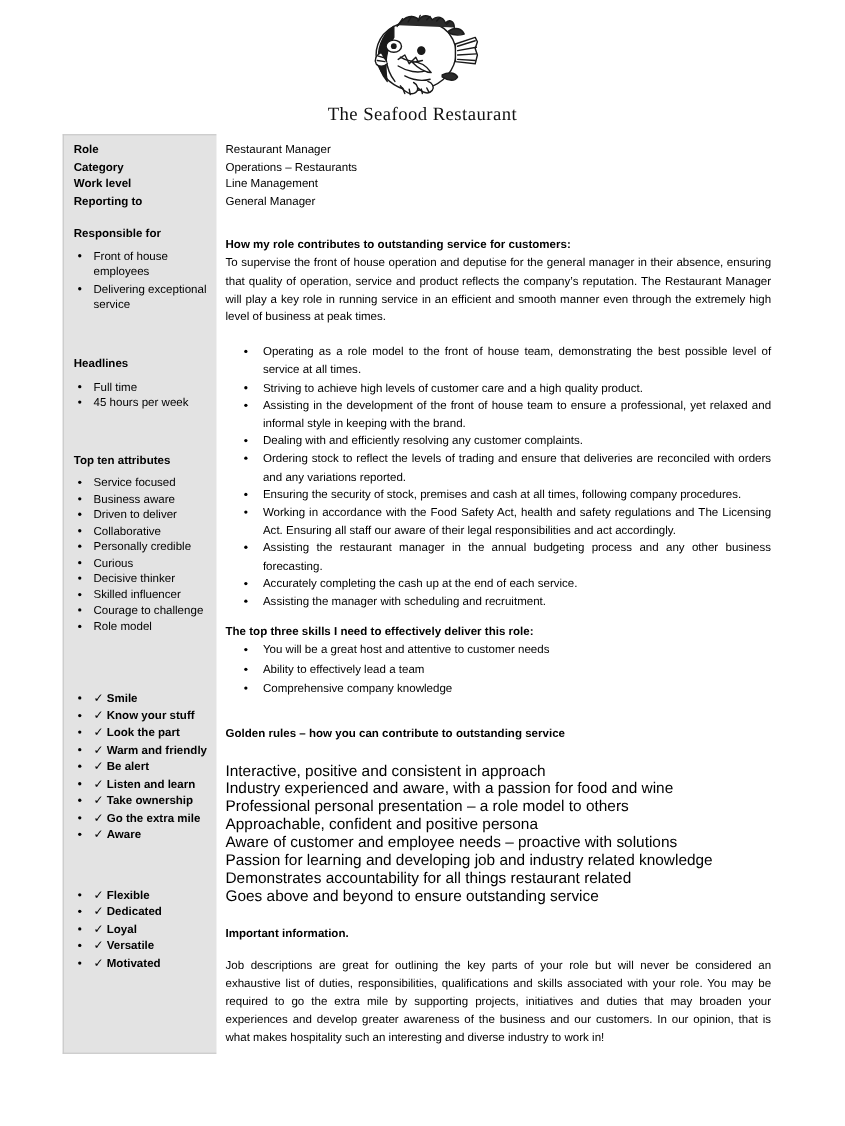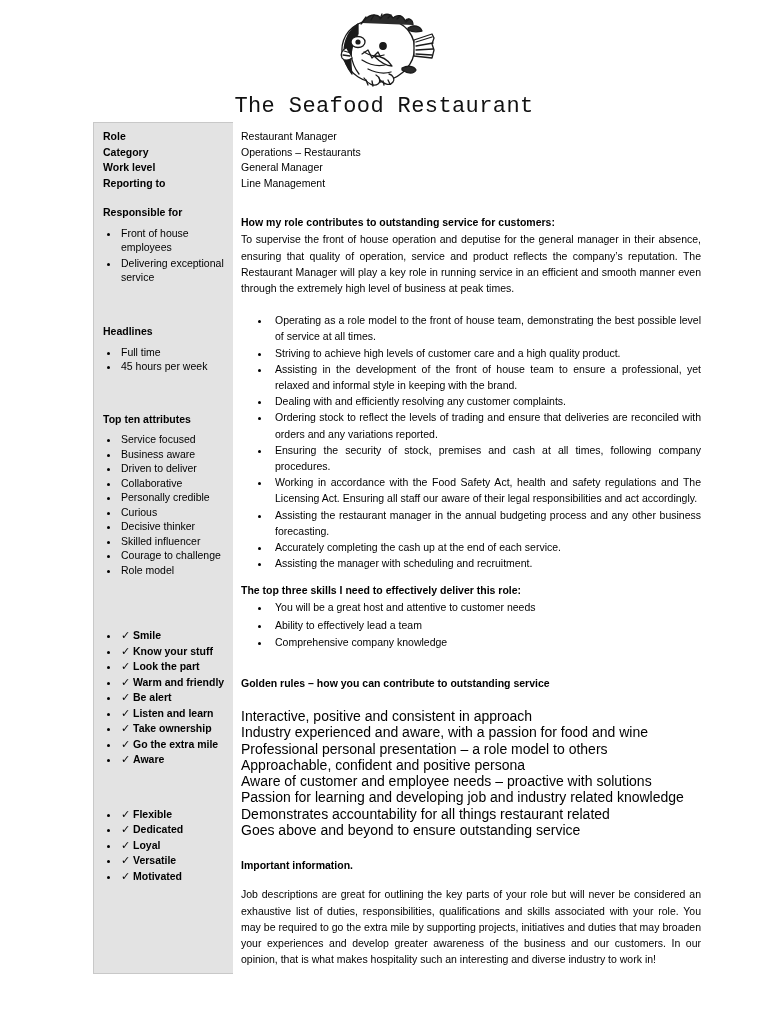--- a/index.html
+++ b/index.html
@@ -20,22 +20,22 @@
   }
 
   
   .letterhead {
     padding-top: 12px;
     text-align: center;
   }
   .logo-wrap { line-height: 0; }
   .logo-wrap svg { display: inline-block; }
   .brand-title {
-    font-family: Liberation Mono, monospace;
-    font-size: 22px;
+    font-family: Liberation Serif, serif;
+    font-size: 17px;
     letter-spacing: 0.4px;
     margin-top: 4px;
     color: #111;
   }
 
   
   .jd-table {
     position: absolute;
     left: 57px;
     top: 122px;
@@ -43,21 +43,20 @@
     display: flex;
     align-items: stretch;
   }
   .col-left {
     width: 140px;
     flex: 0 0 140px;
     background: #e3e3e3;
     border: 1px solid #c8c8c8;
     border-right: none;
     padding: 6px 8px 14px 9px;
-    margin-left: 36px;
   }
   .col-right {
     flex: 1 1 auto;
     background: #ffffff;
     border: 1px solid #ffffff;
     border-left: none;
     padding: 6px 8px 6px 8px;
   }
 
   
@@ -250,22 +249,22 @@
         <li><span class="tick">✓</span><span>Versatile</span></li>
         <li><span class="tick">✓</span><span>Motivated</span></li>
       </ul>
 
     </div>
 
     <div class="col-right">
 
       <div class="rowval">Restaurant Manager</div>
       <div class="rowval">Operations – Restaurants</div>
+      <div class="rowval">Line Management</div>
       <div class="rowval">General Manager</div>
-      <div class="rowval">Line Management</div>
 
       <div class="gap-24"></div>
       <h3>How my role contributes to outstanding service for customers:</h3>
       <p class="body">To supervise the front of house operation and deputise for the general manager in their absence, ensuring that quality of operation, service and product reflects the company’s reputation. The Restaurant Manager will play a key role in running service in an efficient and smooth manner even through the extremely high level of business at peak times.</p>
 
       <div class="gap-16"></div>
       <ul class="dots">
         <li>Operating as a role model to the front of house team, demonstrating the best possible level of service at all times.</li>
         <li>Striving to achieve high levels of customer care and a high quality product.</li>
         <li>Assisting in the development of the front of house team to ensure a professional, yet relaxed and informal style in keeping with the brand.</li>

